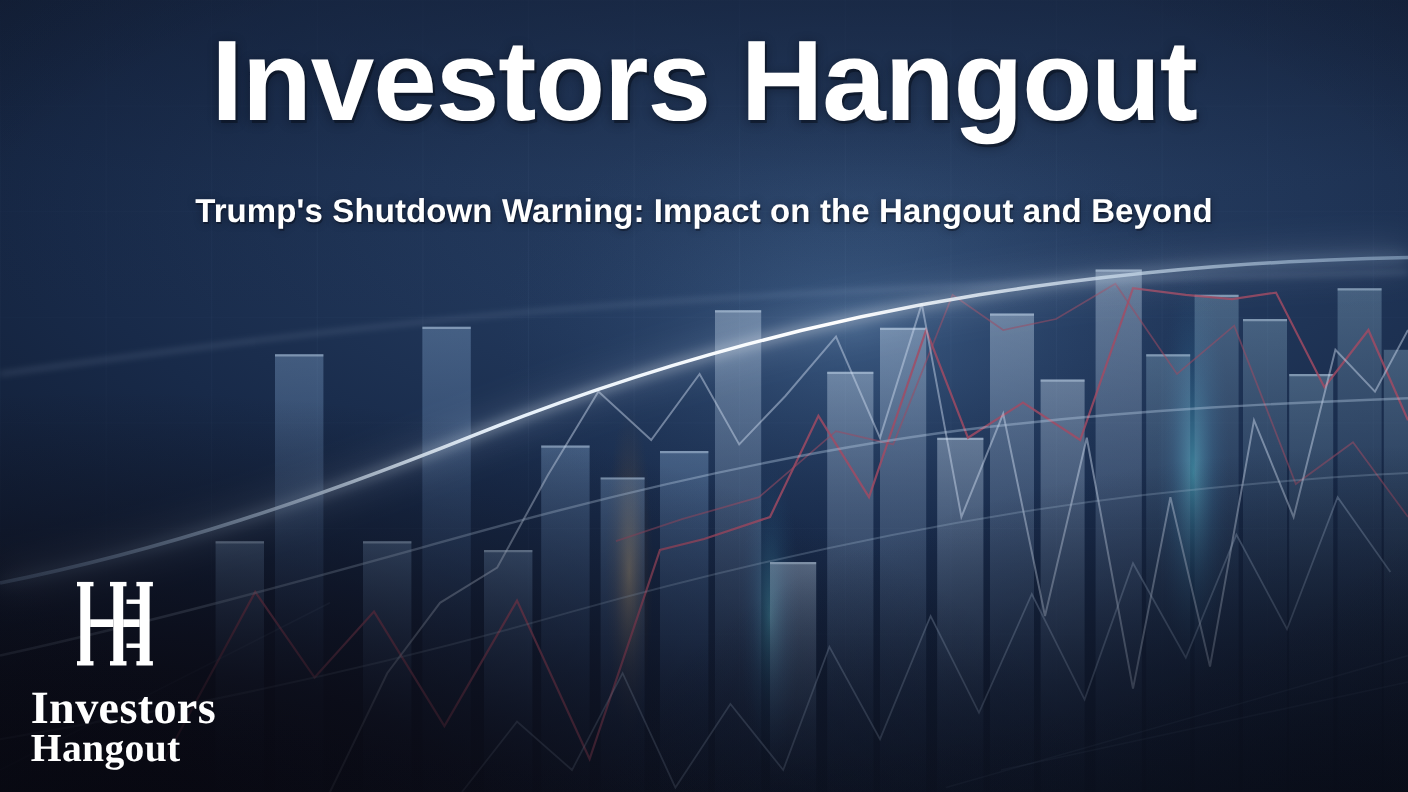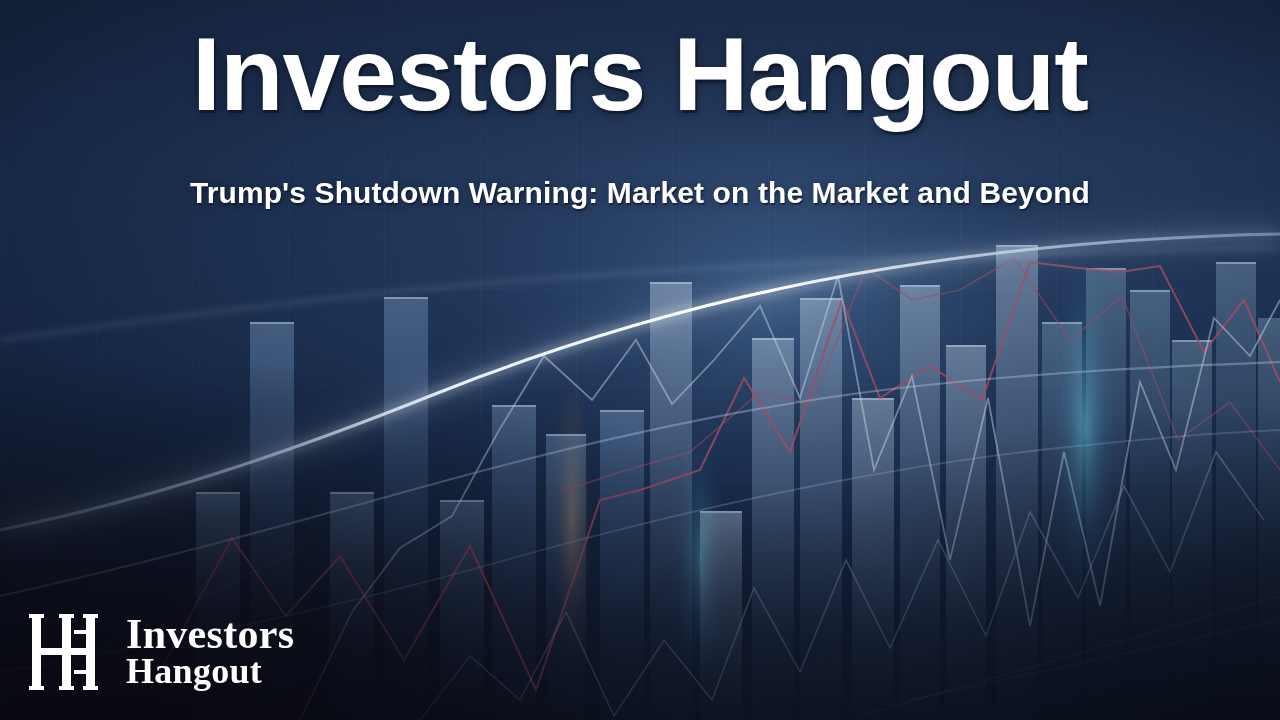--- a/index.html
+++ b/index.html
@@ -101,20 +101,21 @@
   }
 
   
   .logo {
     position: absolute;
     left: 28px;
     bottom: 22px;
     display: flex;
     align-items: center;
     gap: 12px;
+    flex-direction: column;
   }
   .logo-mark {
     width: 86px;
     height: 92px;
     flex: none;
   }
   .logo-words {
     display: flex;
     flex-direction: column;
     justify-content: center;
@@ -283,21 +284,21 @@
       <line x1="910" y1="700" x2="1280" y2="620"></line>
     </g>
   </svg>
 
   <div class="bg-darken-top"></div>
   <div class="bg-darken-bl"></div>
   <div class="bg-darken-br"></div>
   <div class="bg-vignette"></div>
 
   <div class="headline">Investors Hangout</div>
-  <div class="subhead">Trump's Shutdown Warning: Market on the Market and Beyond</div>
+  <div class="subhead">Trump's Shutdown Warning: Impact on the Hangout and Beyond</div>
 
   <div class="logo">
     <svg class="logo-mark" viewBox="0 0 86 92" aria-hidden="true">
       <g fill="#ffffff">
 
         <rect x="4" y="10" width="9" height="72"></rect>
         <rect x="1" y="8" width="15" height="4"></rect>
         <rect x="1" y="80" width="15" height="4"></rect>
         <rect x="34" y="10" width="9" height="72"></rect>
         <rect x="31" y="8" width="15" height="4"></rect>

